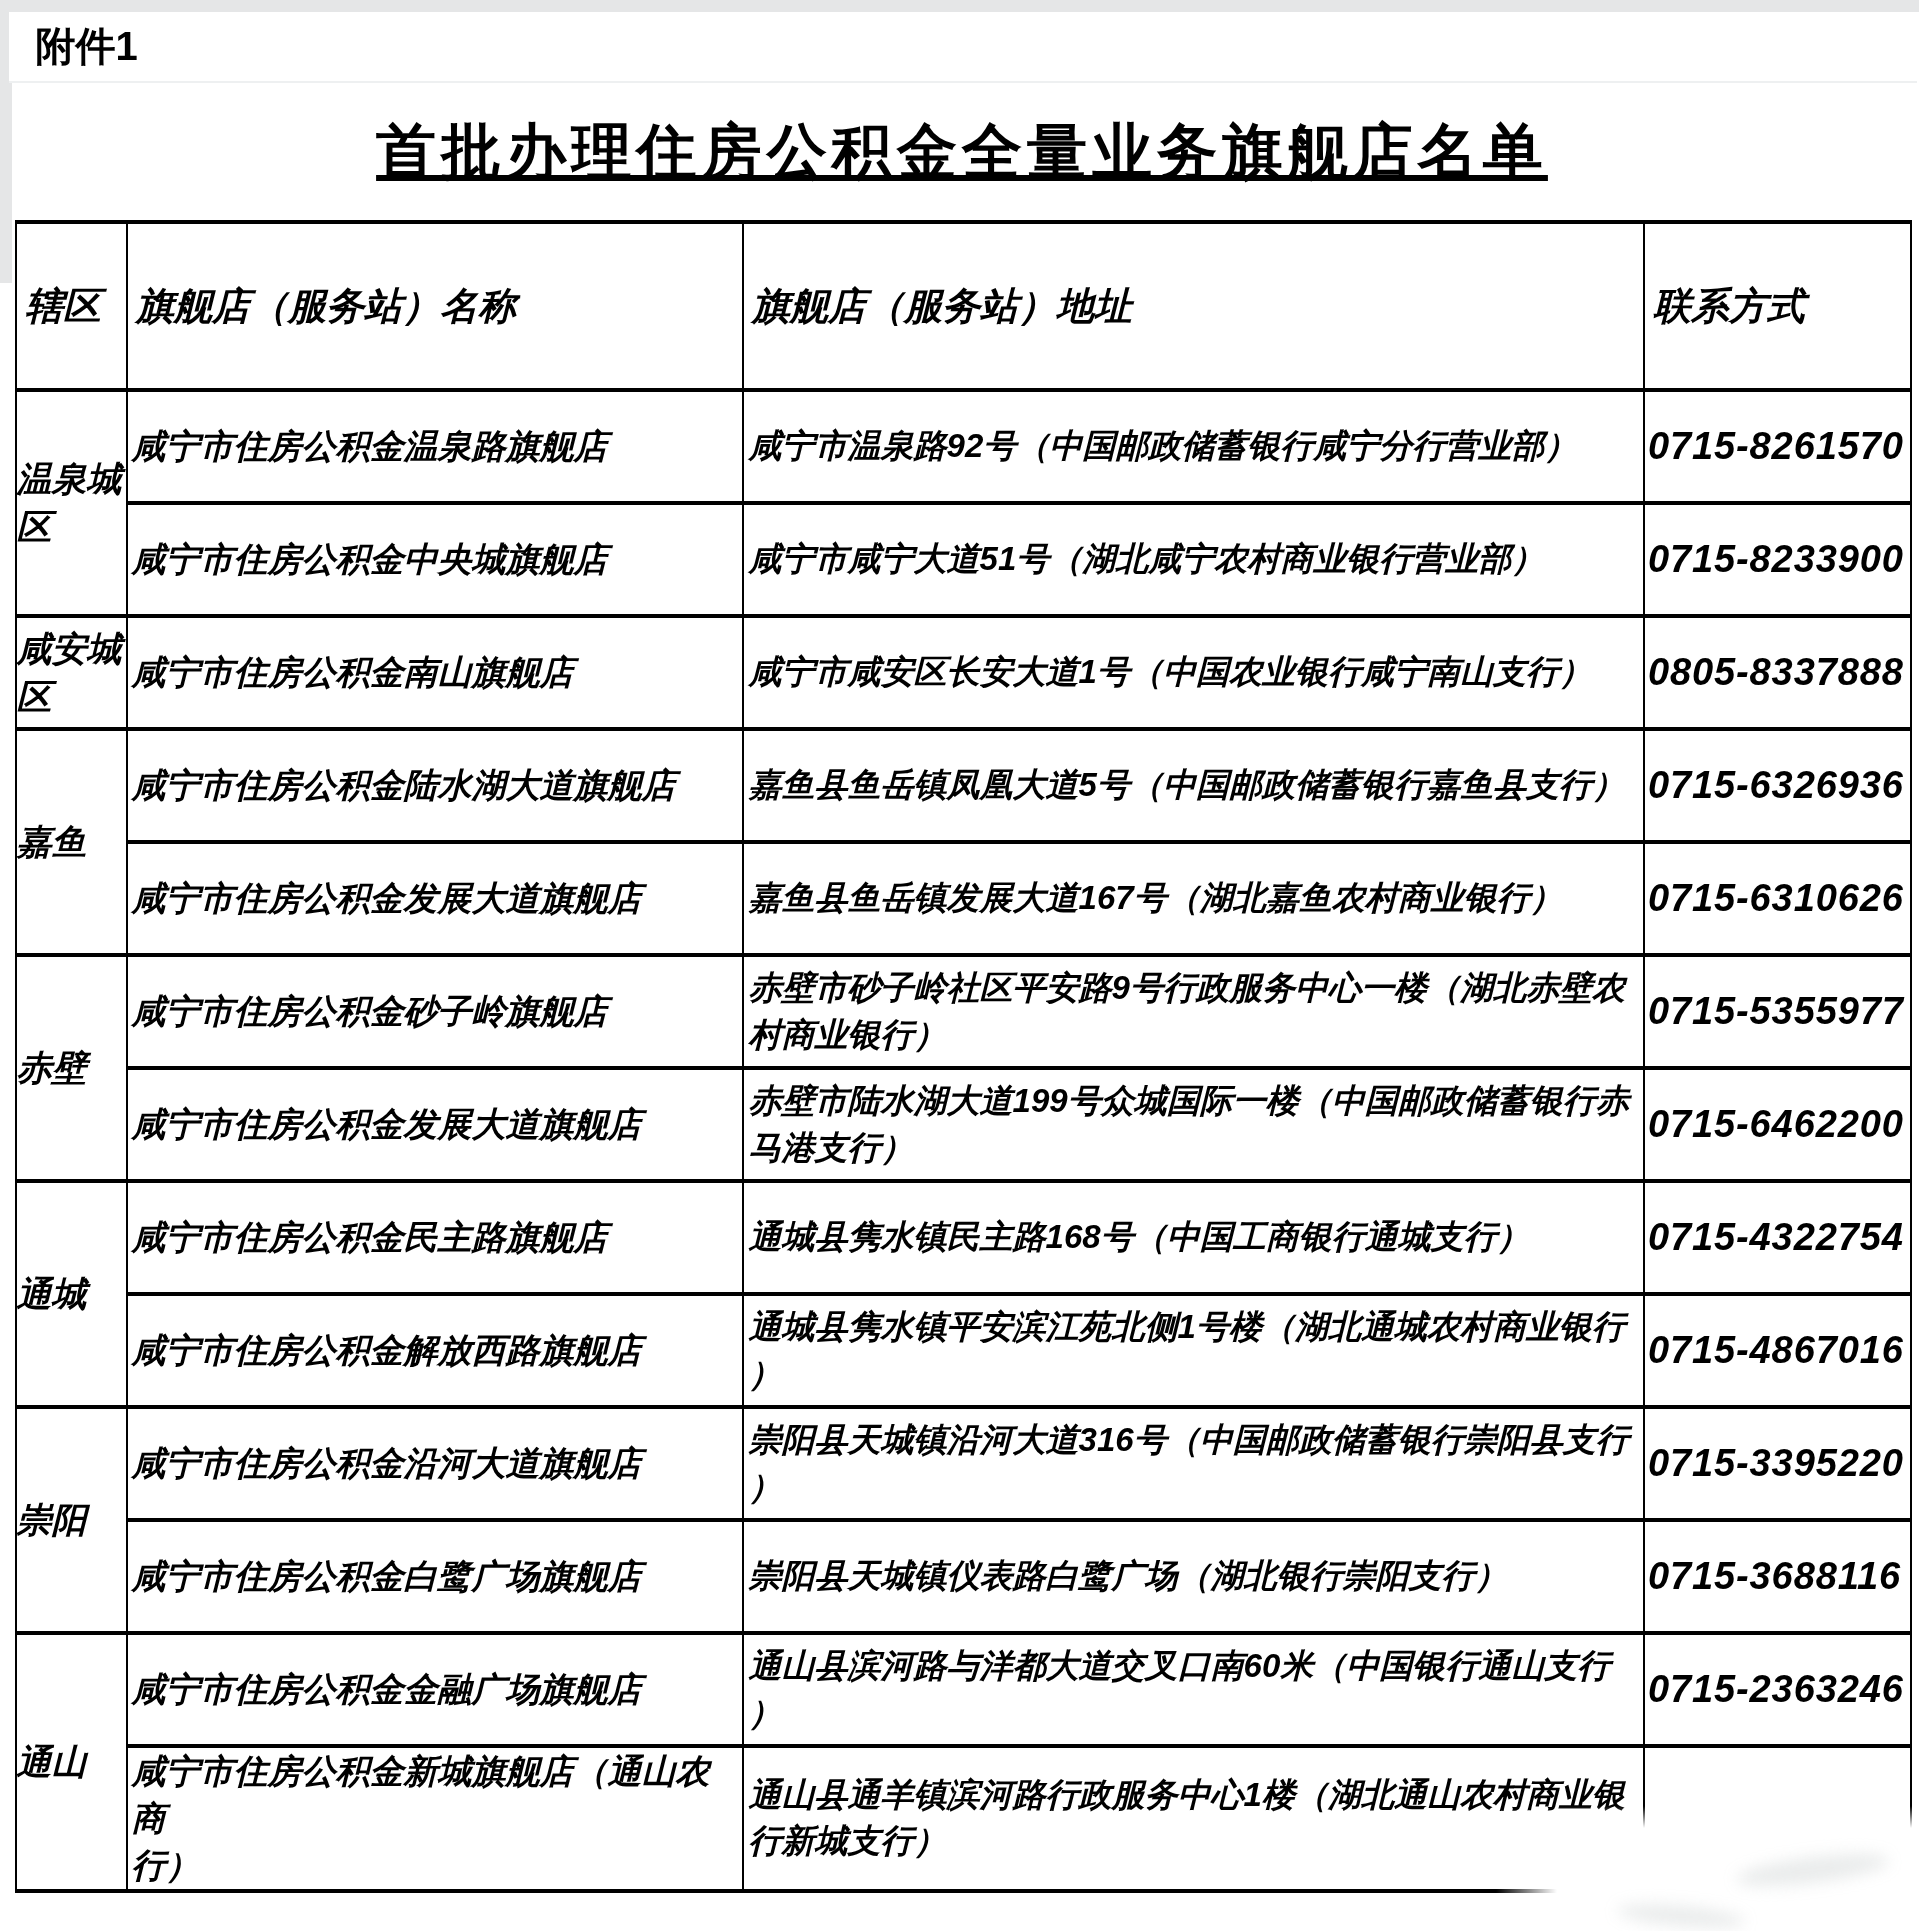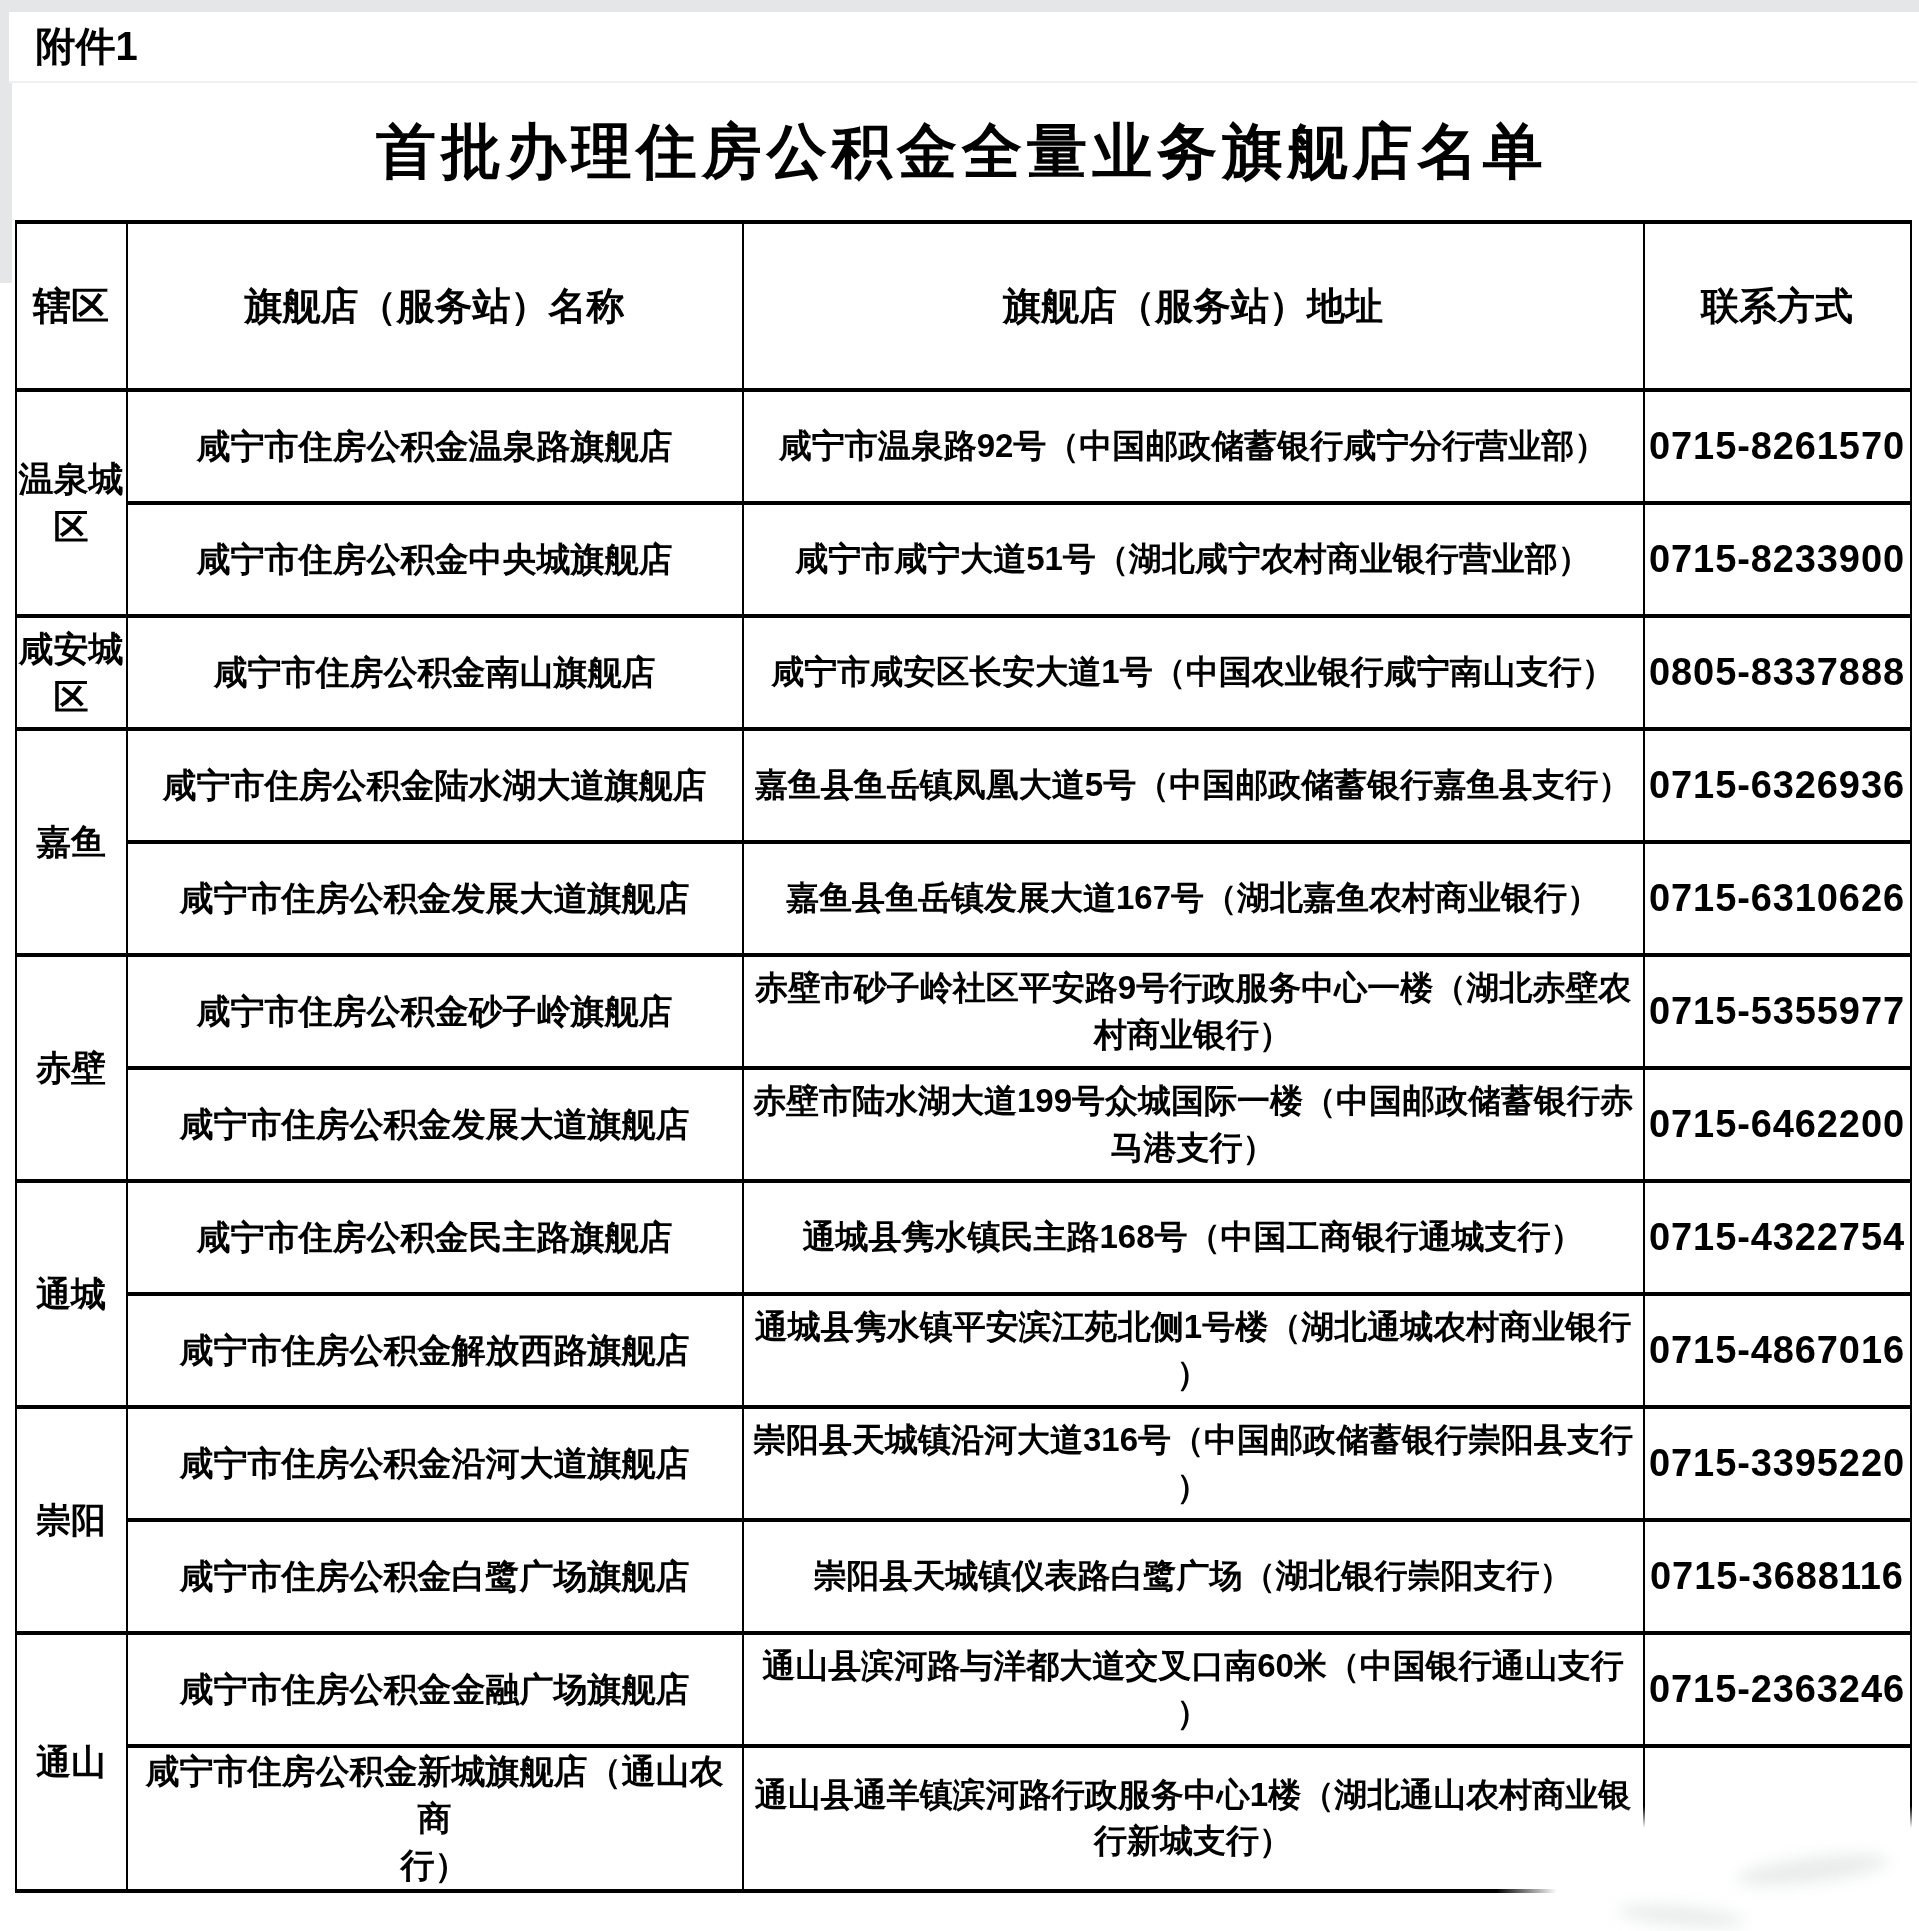--- a/index.html
+++ b/index.html
@@ -29,45 +29,46 @@
     background: #fff;
     border-bottom: 2.6px solid #eef0f1;
     display: flex; align-items: center;
     padding-left: 26.4px;
     font-size: 40px; font-weight: 700;
   }
   
   .title-section {
     position: absolute; left: 14.5px; top: 85px;
     width: 1895px; height: 135px;
-    display: flex; align-items: center; justify-content: center;
+    display: flex; align-items: center; justify-content: center; text-decoration: underline;
   }
   .doc-title {
     font-size: 60px; font-weight: 700; letter-spacing: 5.1px;
     white-space: nowrap;
   }
   
   table.store-table {
     position: absolute; left: 14.5px; top: 220px;
     width: 1895px;
     border-collapse: collapse;
     table-layout: fixed;
   }
   .store-table th, .store-table td {
     border-left: 2.6px solid #000;
     border-right: 2.6px solid #000;
     border-top: 4.3px solid #000;
     border-bottom: 4.3px solid #000;
-    text-align: center;
+    text-align: left;
     vertical-align: middle;
     font-weight: 700;
     white-space: pre-line;
     word-break: break-all;
     line-break: anywhere;
     overflow: hidden;
+    font-style: italic;
   }
   .store-table thead tr { height: 168px; }
   .store-table tbody tr { height: 113px; }
   .store-table th { font-size: 38px; padding: 0 8.5px; }
   td.cell-region  { font-size: 35px; line-height: 1.36; padding: 0; margin-left: 12px; }
   td.cell-name    { font-size: 34px; line-height: 1.38; padding: 0 4px; }
   td.cell-address { font-size: 33px; line-height: 1.40; padding: 0 5.1px; }
   td.cell-phone   { font-size: 38px; letter-spacing: 0.9px; white-space: nowrap; padding: 0 3.4px; }
   
   .corner-blob {

